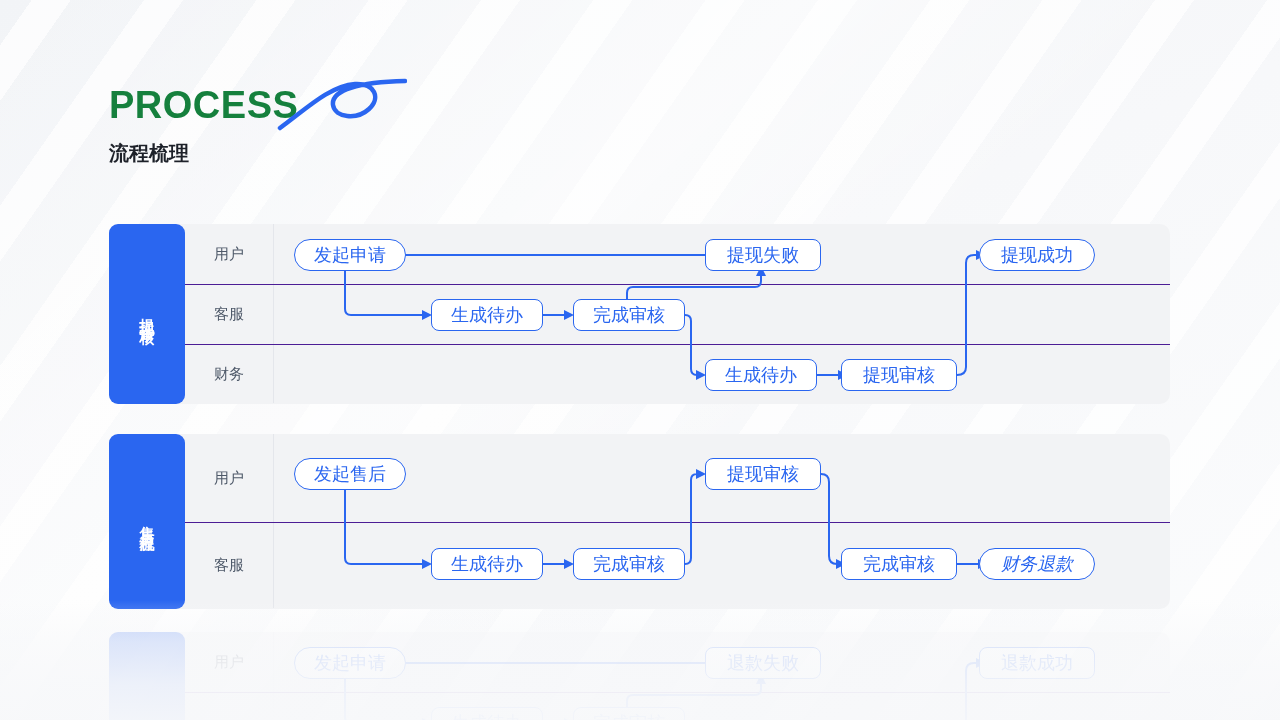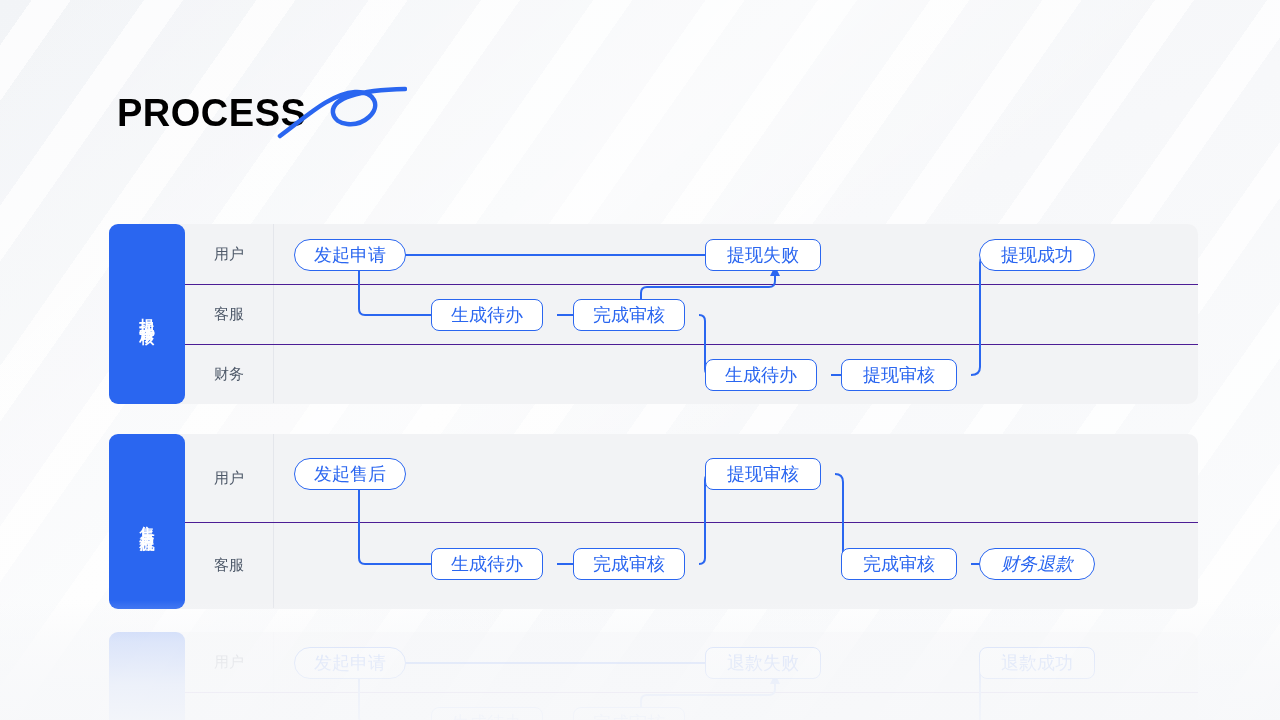--- a/index.html
+++ b/index.html
@@ -21,31 +21,31 @@
         rgba(255,255,255,.75) 58px,
         rgba(244,246,249,0) 58px,
         rgba(244,246,249,0) 92px),
       linear-gradient(160deg,#f2f4f7 0%,#f7f8fa 45%,#fbfcfd 100%);
     pointer-events:none;
   }
   
   #header{position:absolute;left:109px;top:82px;width:420px;height:90px;}
   #title-wrap{position:relative;height:46px;}
   #page-title{
-    font-size:38px;font-weight:800;letter-spacing:.5px;color:#000000;
-    line-height:46px;margin:8px;
+    font-size:38px;font-weight:800;letter-spacing:.5px;color:#15803d;
+    line-height:46px;margin:0;
   }
   #title-squiggle{position:absolute;left:168px;top:-6px;width:130px;height:56px;}
   #page-subtitle{
     font-size:20px;font-weight:700;color:#1d2129;margin-top:12px;line-height:26px;
   }
   
   .section{
     position:absolute;left:109px;width:1061px;
-    background:#f2f3f5;border-radius:10px;padding-left:28px;
+    background:#f2f3f5;border-radius:10px;
   }
   .section-tab{
     position:absolute;left:0;top:0;width:76px;height:100%;
     background:#2a66f0;border-radius:9px;
     display:flex;align-items:center;justify-content:center;
   }
   .section-tab-label{
     color:#fff;font-size:15px;font-weight:700;line-height:26px;
     writing-mode:vertical-rl;letter-spacing:4px;text-align:center;
   }
@@ -86,20 +86,21 @@
 
 <div id="bg-texture"></div>
 
 <div id="header">
   <div id="title-wrap">
     <h1 id="page-title">PROCESS</h1>
     <svg id="title-squiggle" viewBox="0 0 130 56">
       <path d="M3 52 C 28 34, 52 10, 78 8 C 98 7, 104 22, 92 33 C 80 44, 58 42, 56 29 C 54 14, 82 6, 128 5" fill="none" stroke="#2a66f0" stroke-width="4.5" stroke-linecap="round"></path>
     </svg>
   </div>
+  <div id="page-subtitle">流程梳理</div>
 </div>
 
 <div class="section" id="sec1" style="top:224px;height:180px;">
   <div class="section-tab">
     <span class="section-tab-label">提现审核</span>
   </div>
   <div class="lanes">
     <div class="lane" style="height:60px;">
       <div class="lane-name">用户</div>
       <div class="lane-divider"></div>

